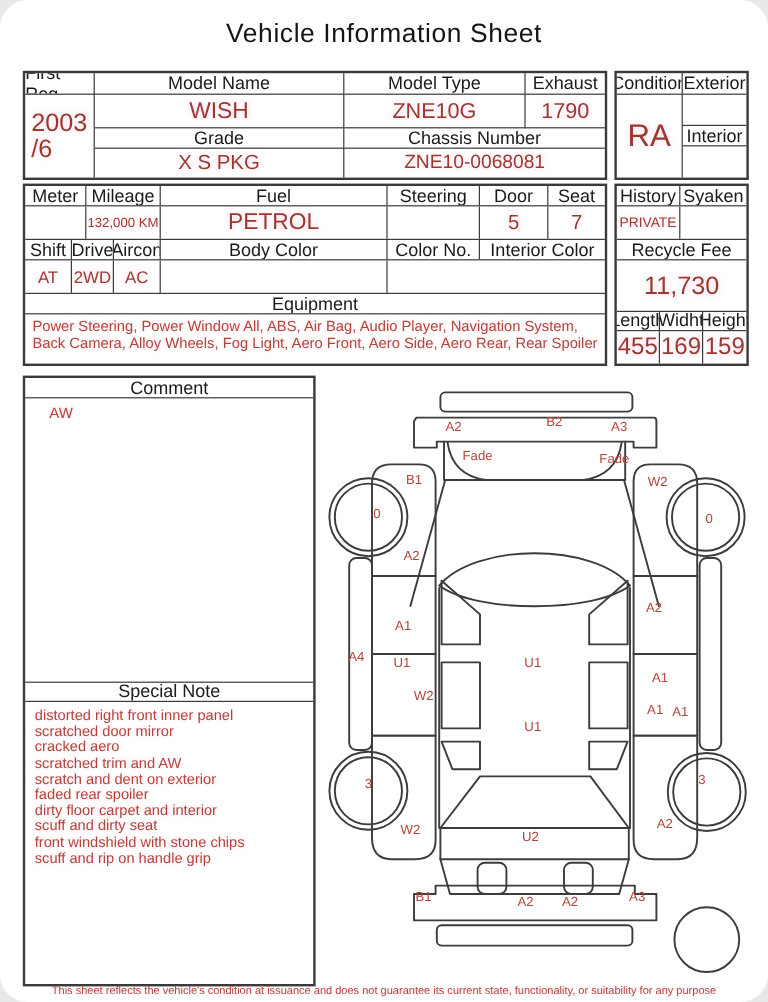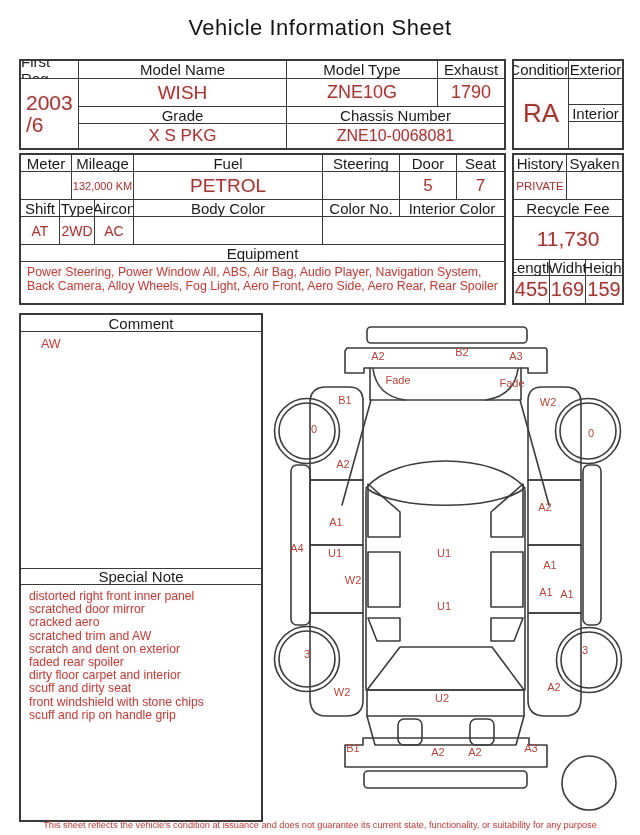--- a/index.html
+++ b/index.html
@@ -3,21 +3,21 @@
 <meta charset="utf-8">
 <style>
   :root{
     --vred:#993a30;   
     --nred:#b2453b;   
     --line:#3a3a3a;   
   }
   *{box-sizing:border-box;margin:0;padding:0;}
   body{background:#e8e8e8;font-family:"Liberation Sans",sans-serif;}
   .sheet{position:relative;width:640px;height:835px;background:#ffffff;overflow:hidden;
-         font-family:"Liberation Sans",sans-serif;color:#1a1a1a;}
+         font-family:"Liberation Sans",sans-serif;color:#1a1a1a;border-radius:23px;}
   .title{position:absolute;top:15px;left:0;width:100%;text-align:center;
          font-size:22px;font-weight:400;letter-spacing:.5px;color:#151515;}
   
   .box{position:absolute;border:2px solid var(--line);background:#fff;}
   .grid{display:grid;width:100%;height:100%;}
   .cell{display:flex;align-items:center;justify-content:center;overflow:hidden;}
   .br{border-right:1.4px solid var(--line);}
   .bb{border-bottom:1.4px solid var(--line);}
   .lbl{font-size:15px;color:#1a1a1a;}
   .v{color:var(--vred);text-shadow:0 0 5px rgba(255,150,200,.45);}
@@ -119,21 +119,21 @@
     <div class="row r1 h28 bb">
       <div class="cell v br"></div>
       <div class="cell v v-mileage br">132,000 KM</div>
       <div class="cell v v-fuel br">PETROL</div>
       <div class="cell v br"></div>
       <div class="cell v v-ds br">5</div>
       <div class="cell v v-ds">7</div>
     </div>
     <div class="row r2 h17 bb">
       <div class="cell lbl br">Shift</div>
-      <div class="cell lbl br">Type</div>
+      <div class="cell lbl br">Drive</div>
       <div class="cell lbl br">Aircon</div>
       <div class="cell lbl br">Body Color</div>
       <div class="cell lbl br">Color No.</div>
       <div class="cell lbl">Interior Color</div>
     </div>
     <div class="row r2 h28 bb">
       <div class="cell v v-sh br">AT</div>
       <div class="cell v v-sh br">2WD</div>
       <div class="cell v v-sh br">AC</div>
       <div class="cell v br"></div>

